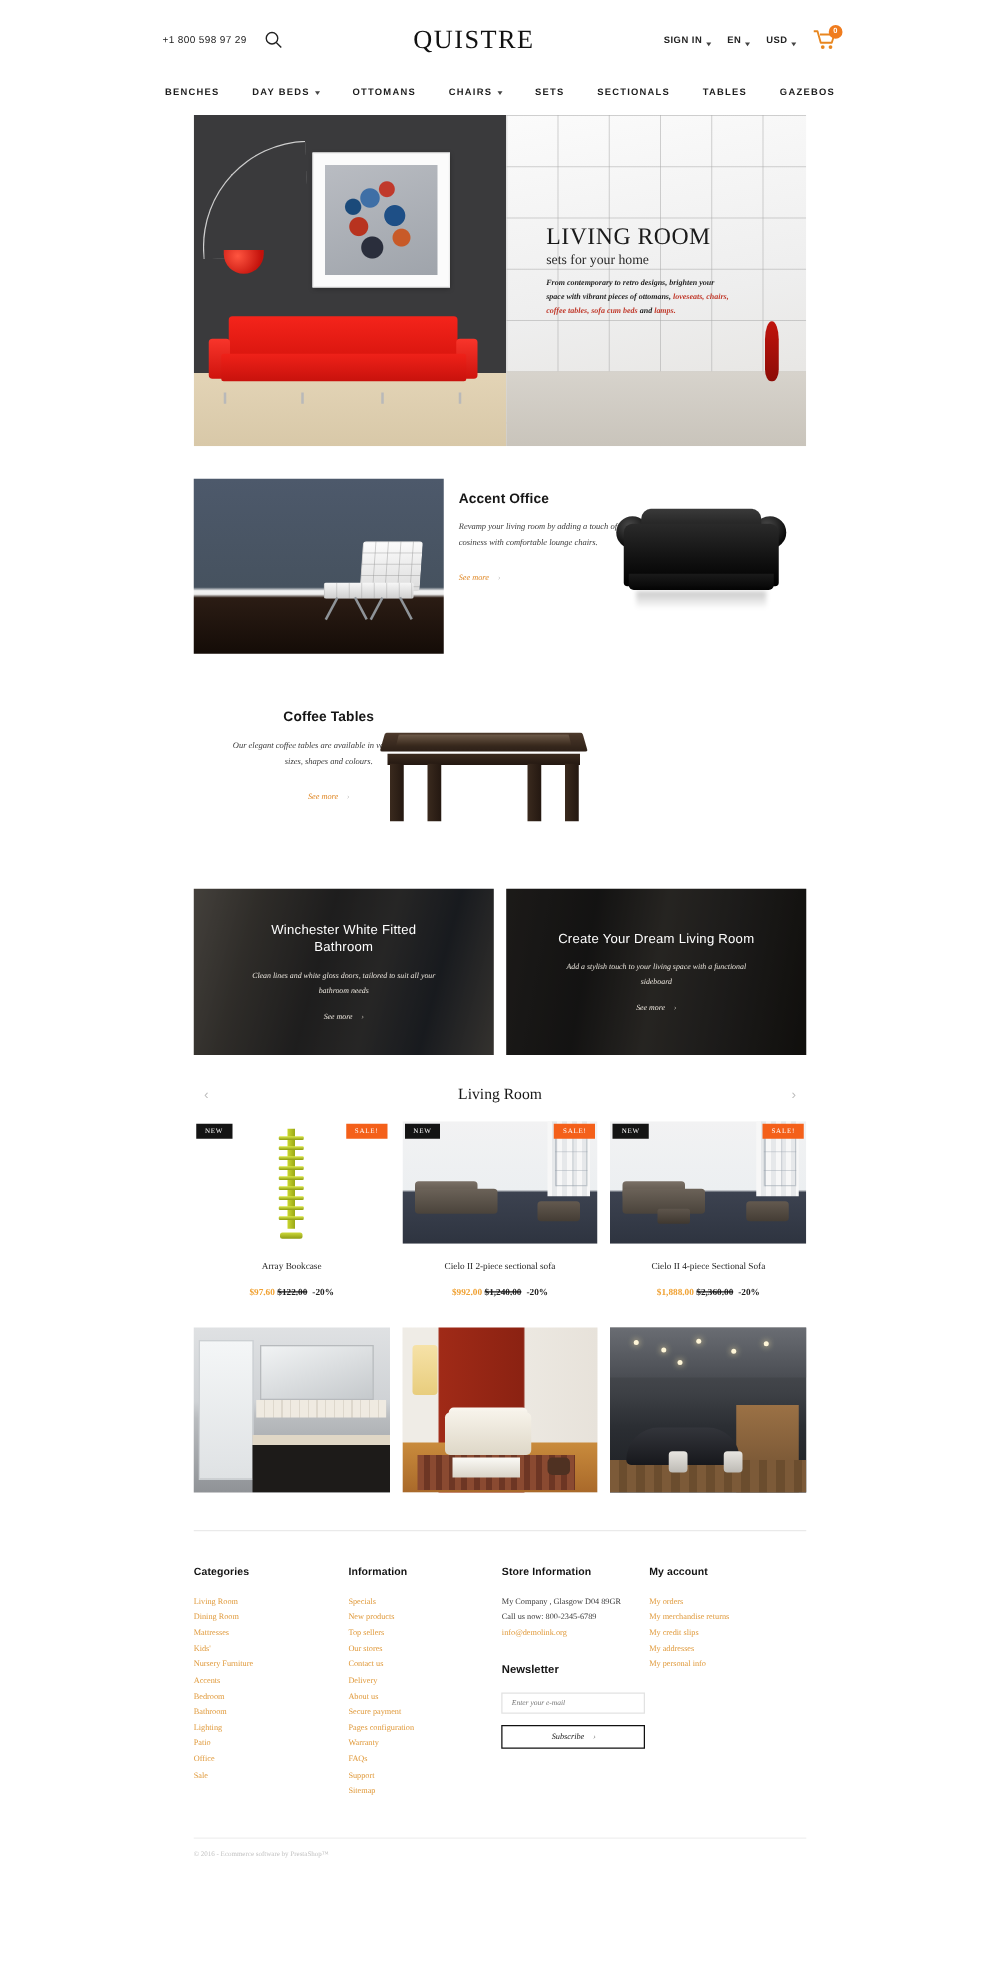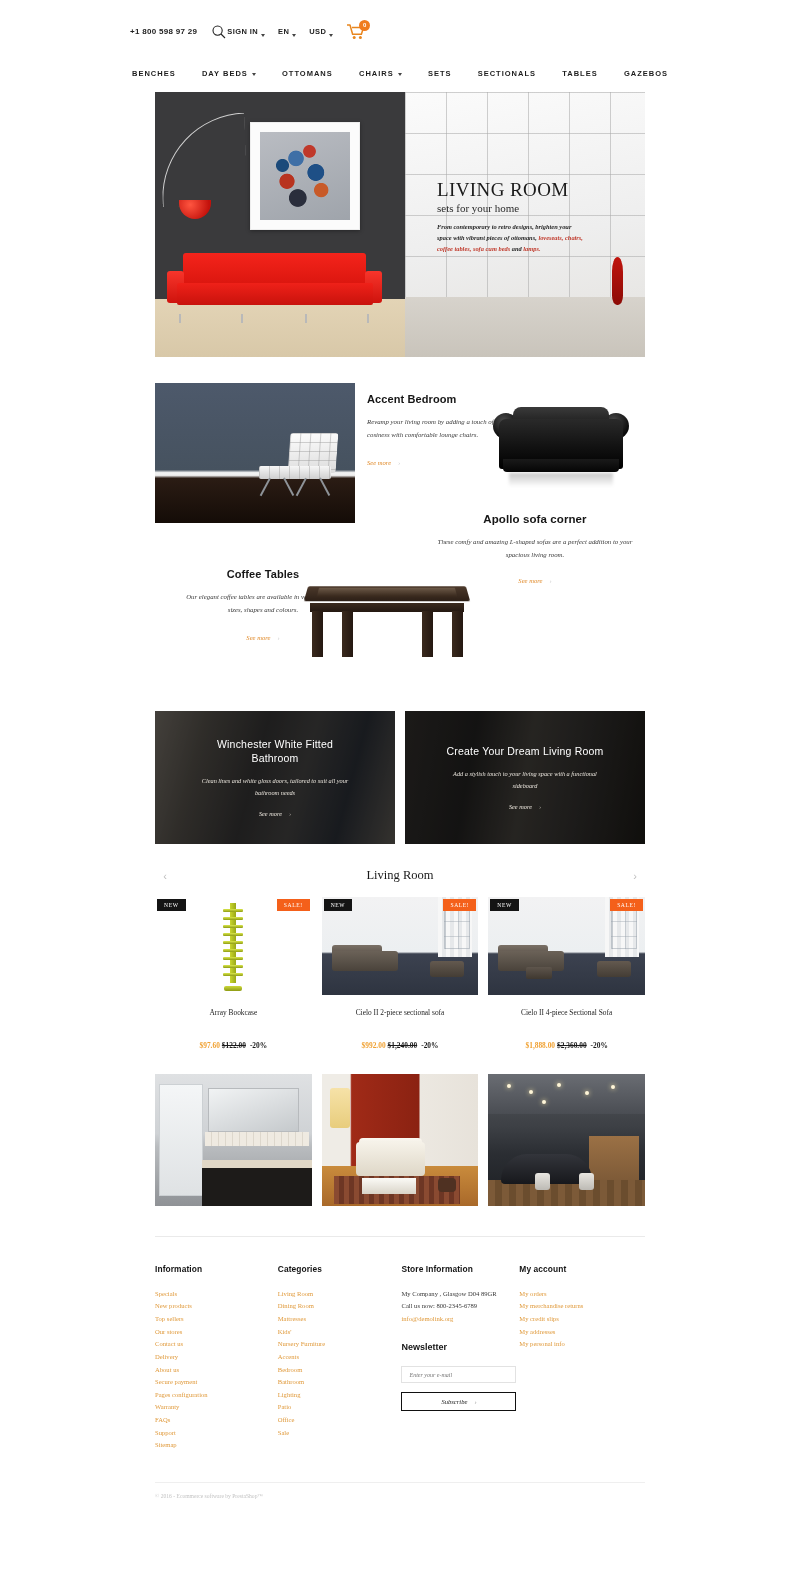--- a/index.html
+++ b/index.html
@@ -17,21 +17,21 @@
   .topbar {
     height: 63px;
     display: flex;
     align-items: center;
     padding: 0 0 0 0;
     width: 540px;
     margin: 0 auto;
   }
   .phone {
     font-size: 8px;
-    font-weight: bold;
+    font-weight: normal;
     letter-spacing: .3px;
     color: #222;
     white-space: nowrap;
   }
   .search-icon {
     margin-left: 14px;
     width: 16px; height: 16px;
     display: inline-block;
     cursor: pointer;
   }
@@ -417,21 +417,21 @@
     font-family: "Liberation Serif", serif;
   }
   .badge-new { left: 2px; background: #141414; }
   .badge-sale { right: 2px; background: #f4601a; }
   .p-name {
     margin-top: 12px; text-align: center;
     font-family: "Liberation Serif", serif;
     font-size: 7.4px; color: #1c1c1c; line-height: 1.5;
   }
   .p-prices {
-    margin-top: 22px; text-align: center;
+    margin-top: 10px; text-align: center;
     font-family: "Liberation Serif", serif;
     font-size: 7.4px; font-weight: bold;
     line-height: 1.55;
   }
   .p-sale { color: #f0a132; }
   .p-old { color: #1b1b1b; text-decoration: line-through; margin-left: 2px;}
   .p-disc { color: #1b1b1b; margin-left: 4px; }
 
   
   .art-bookcase { position: absolute; left: 50%; top: 6px; transform: translateX(-50%); width: 20px; height: 88px; }
@@ -557,20 +557,21 @@
 <div class="wrap">
 
   <div class="topbar">
     <span class="phone">+1 800 598 97 29</span>
     <span class="search-icon">
       <svg width="16" height="16" viewBox="0 0 16 16">
           <circle cx="6.6" cy="6.6" r="4.6" fill="none" stroke="#222" stroke-width="1.1"></circle>
           <line x1="10" y1="10" x2="14" y2="14" stroke="#222" stroke-width="1.1"></line>
         </svg>
     </span>
+    <div class="brand">QUISTRE</div>
     <div class="top-right">
       <span class="sel">
         <span>SIGN IN</span>
         <i class="caret"></i>
       </span>
       <span class="sel">
         <span>EN</span>
         <i class="caret"></i>
       </span>
       <span class="sel">
@@ -662,45 +663,37 @@
         <div class="bc-legs" id="bcLegs">
             <i style="left: 4px; transform: rotate(28deg);"></i>
             <i style="left: 18px; transform: rotate(-28deg);"></i>
             <i style="left: 40px; transform: rotate(28deg);"></i>
             <i style="left: 54px; transform: rotate(-28deg);"></i>
           </div>
       </div>
     </div>
 
     <div class="feat-chair-text">
-      <div class="feat-h">Accent Bedroom</div>
+      <div class="feat-h">Accent Office</div>
       <div class="feat-p">Revamp your living room by adding a touch of cosiness with comfortable lounge chairs.</div>
       <div class="see-more">
         <span>See more</span>
         <span class="arr">›</span>
       </div>
     </div>
 
     <div class="feat-sofa-img">
       <div class="ch-arm-l"></div>
       <div class="ch-arm-r"></div>
       <div class="ch-back"></div>
       <div class="ch-body"></div>
       <div class="ch-base"></div>
       <div class="ch-refl"></div>
     </div>
 
-    <div class="feat-sofa-text">
-      <div class="feat-h">Apollo sofa corner</div>
-      <div class="feat-p">These comfy and amazing L-shaped sofas are a perfect addition to your spacious living room.</div>
-      <div class="see-more">
-        <span>See more</span>
-        <span class="arr">›</span>
-      </div>
-    </div>
 
     <div class="feat-coffee-text">
       <div class="feat-h">Coffee Tables</div>
       <div class="feat-p">Our elegant coffee tables are available in various styles, sizes, shapes and colours.</div>
       <div class="see-more">
         <span>See more</span>
         <span class="arr">›</span>
       </div>
     </div>
 
@@ -839,53 +832,53 @@
         <div class="floorw"></div>
         <div class="couch"></div>
       <div class="stool" style="left:30%"></div>
         <div class="stool" style="left:58%"></div>
     </div>
   </div>
 
   <div class="footdiv"></div>
   <div class="footer">
 
+    <div class="fcol c1">
+      <div class="fh">Categories</div>
+      <a class="flink">Living Room</a>
+      <a class="flink">Dining Room</a>
+      <a class="flink">Mattresses</a>
+      <a class="flink">Kids'</a>
+      <a class="flink">Nursery Furniture</a>
+      <a class="flink">Accents</a>
+      <a class="flink">Bedroom</a>
+      <a class="flink">Bathroom</a>
+      <a class="flink">Lighting</a>
+      <a class="flink">Patio</a>
+      <a class="flink">Office</a>
+      <a class="flink">Sale</a>
+    </div>
+
     <div class="fcol c2">
       <div class="fh">Information</div>
       <a class="flink">Specials</a>
       <a class="flink">New products</a>
       <a class="flink">Top sellers</a>
       <a class="flink">Our stores</a>
       <a class="flink">Contact us</a>
       <a class="flink">Delivery</a>
       <a class="flink">About us</a>
       <a class="flink">Secure payment</a>
       <a class="flink">Pages configuration</a>
       <a class="flink">Warranty</a>
       <a class="flink">FAQs</a>
       <a class="flink">Support</a>
       <a class="flink">Sitemap</a>
     </div>
 
-    <div class="fcol c1">
-      <div class="fh">Categories</div>
-      <a class="flink">Living Room</a>
-      <a class="flink">Dining Room</a>
-      <a class="flink">Mattresses</a>
-      <a class="flink">Kids'</a>
-      <a class="flink">Nursery Furniture</a>
-      <a class="flink">Accents</a>
-      <a class="flink">Bedroom</a>
-      <a class="flink">Bathroom</a>
-      <a class="flink">Lighting</a>
-      <a class="flink">Patio</a>
-      <a class="flink">Office</a>
-      <a class="flink">Sale</a>
-    </div>
-
     <div class="fcol c4">
       <div class="fh">Store Information</div>
       <div class="finfo">My Company , Glasgow D04 89GR</div>
       <div class="finfo">Call us now: 800-2345-6789</div>
       <div class="finfo fmail">info@demolink.org</div>
 
       <div class="fh2">Newsletter</div>
       <input class="nl-input" type="text" placeholder="Enter your e-mail" style="">
       <div class="nl-btn">
         <span>Subscribe</span>

